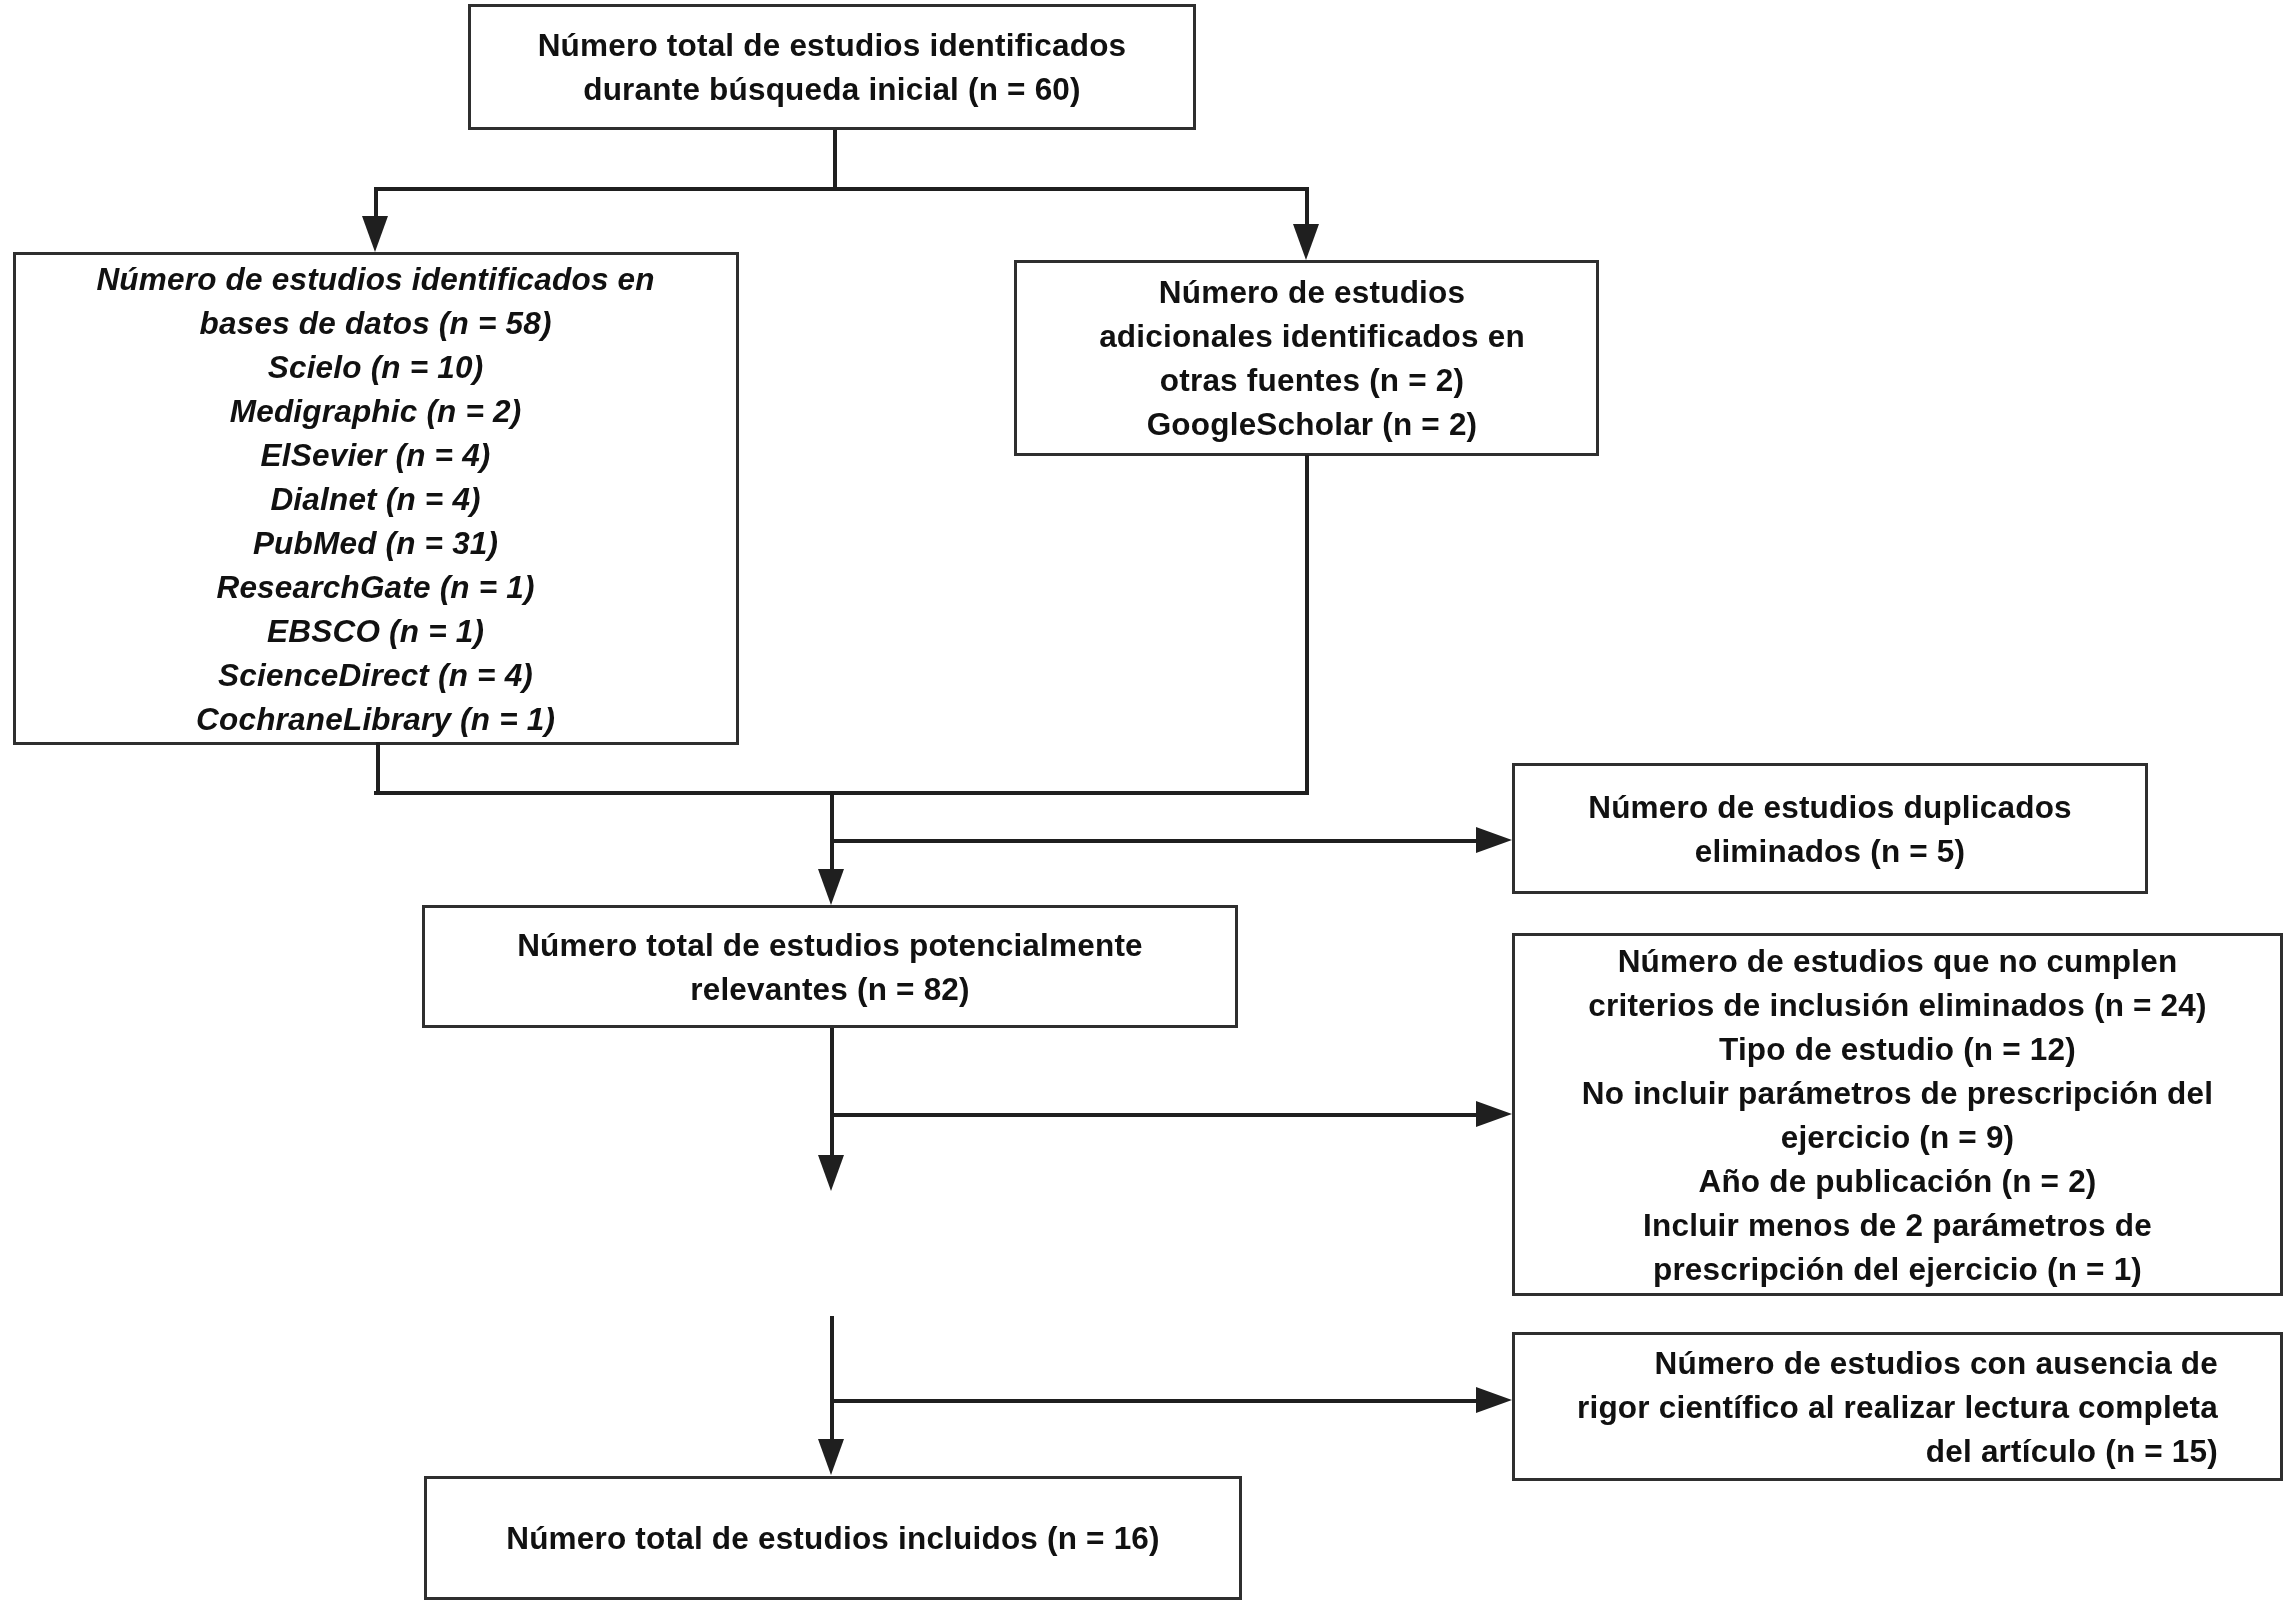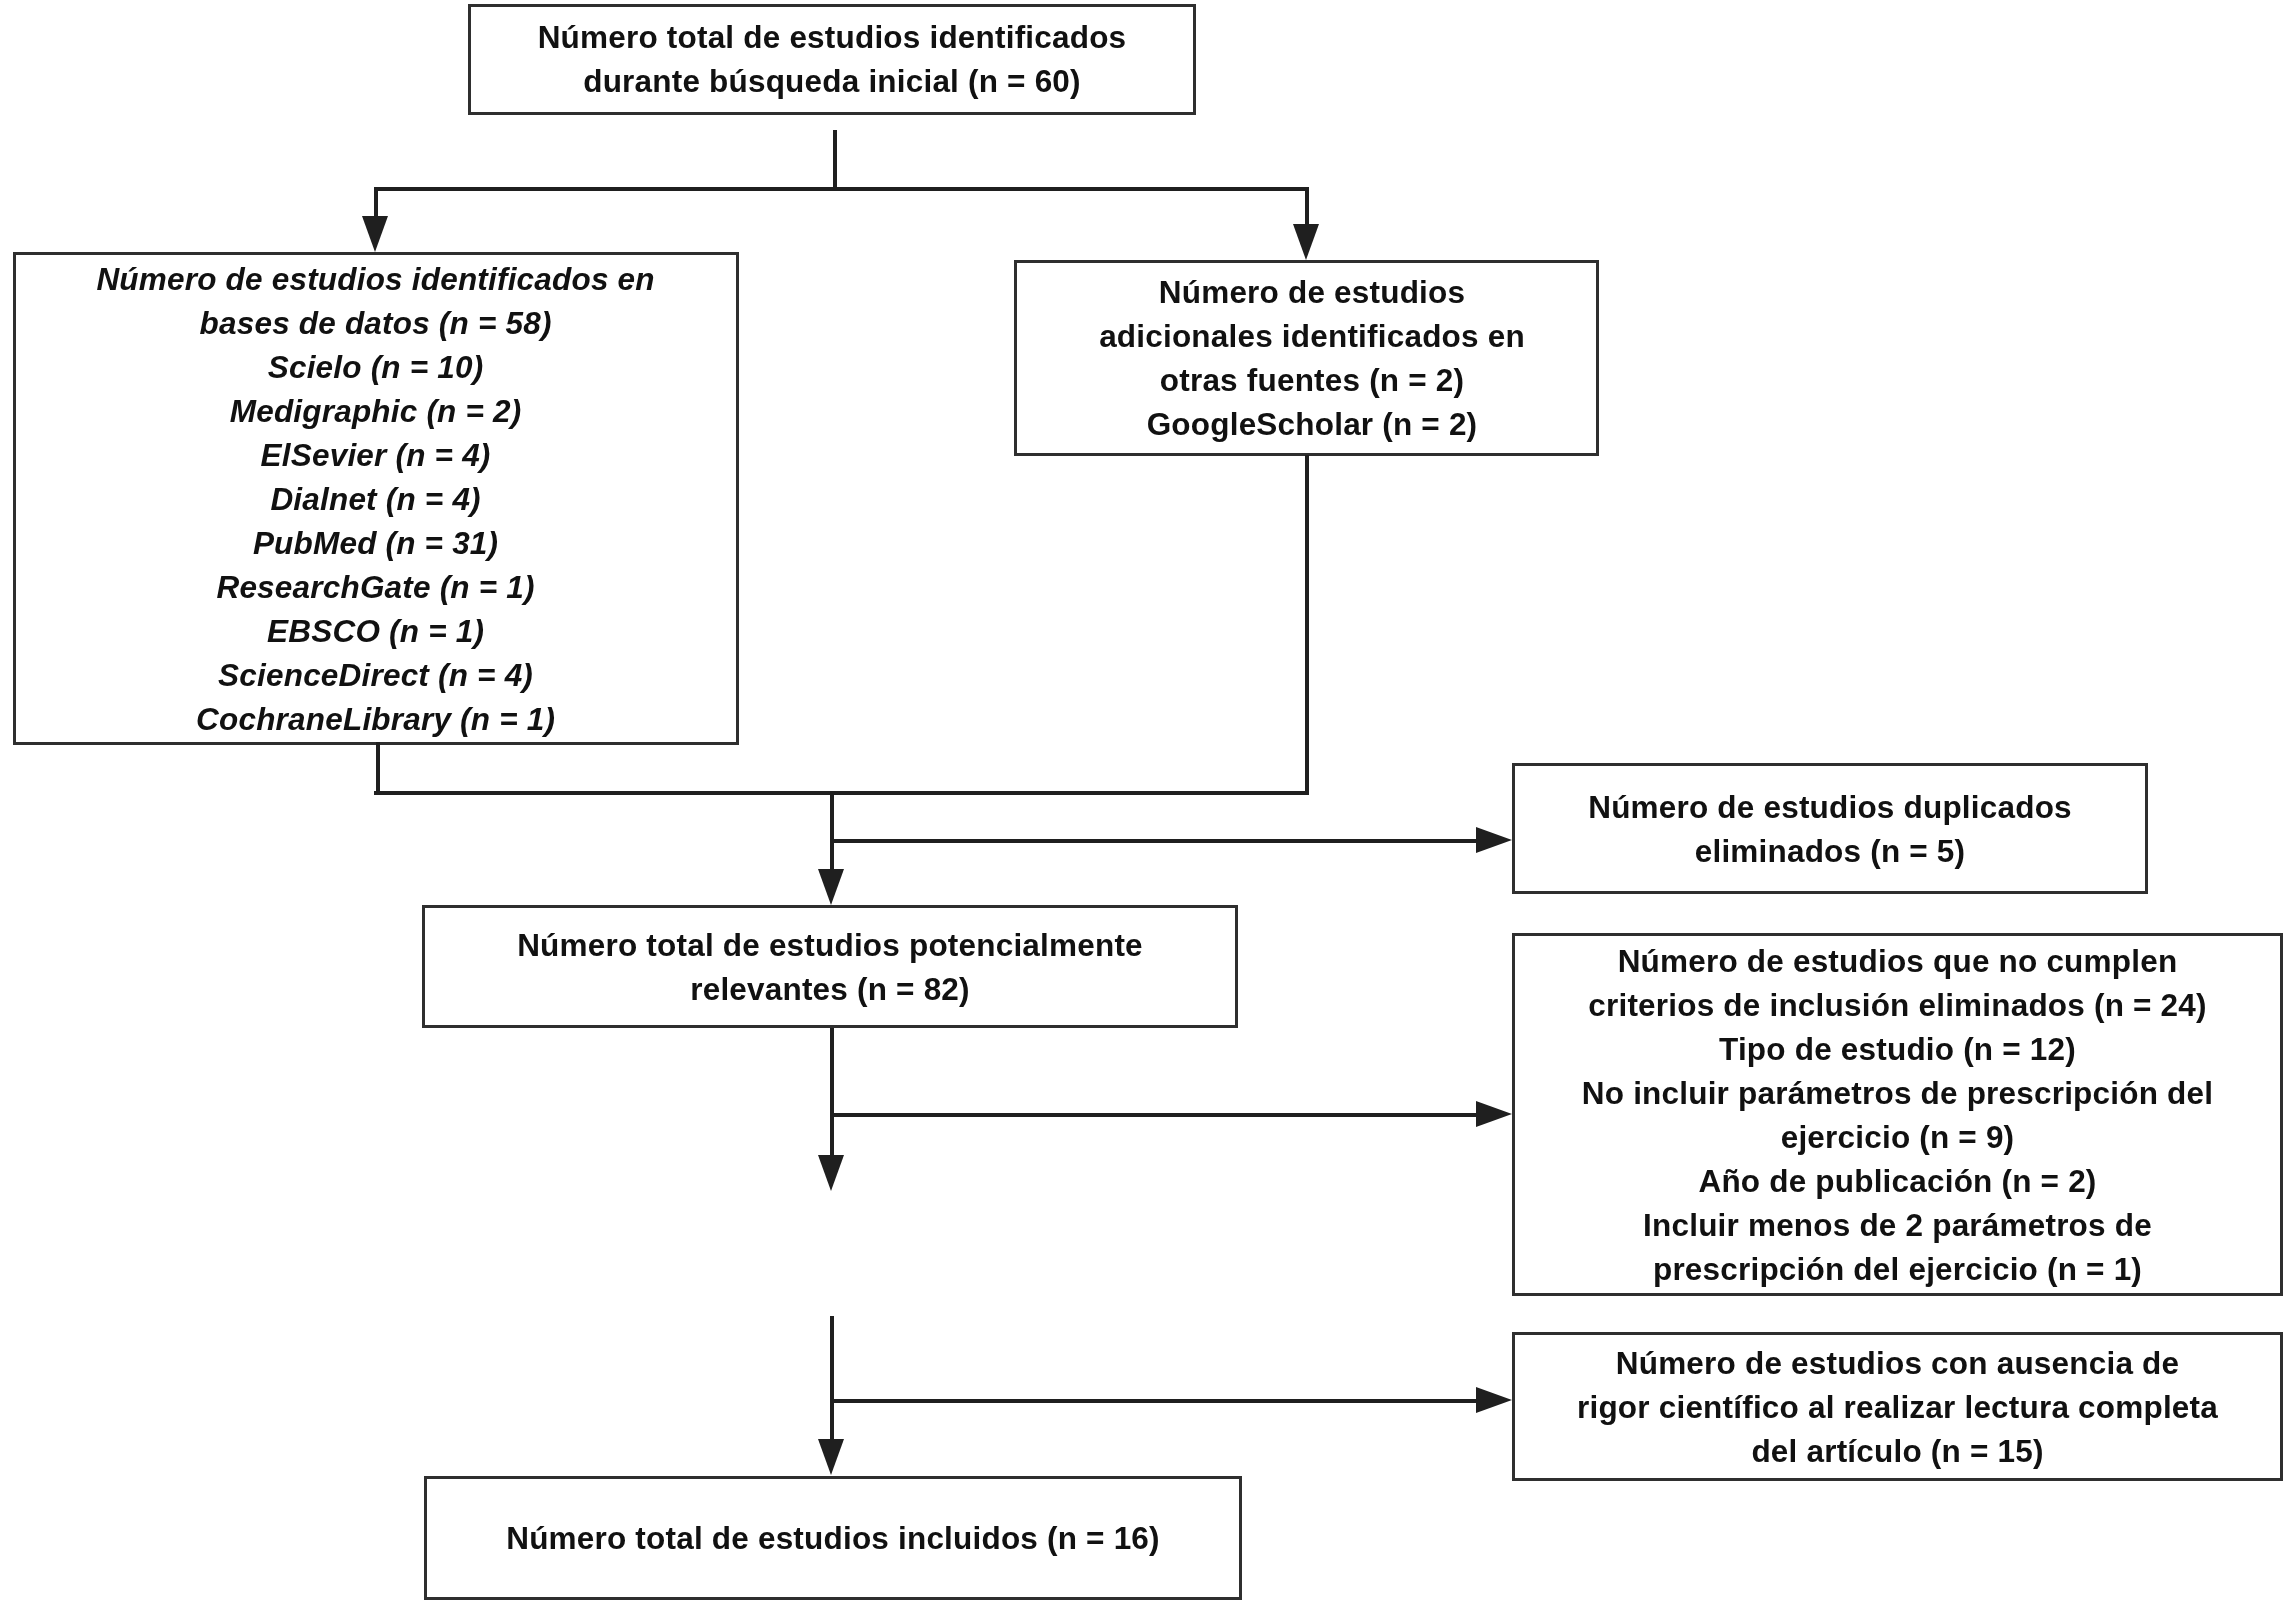--- a/index.html
+++ b/index.html
@@ -43,21 +43,21 @@
     border-top: 13.4px solid transparent;
     border-bottom: 13.4px solid transparent;
     border-left: 36px solid #1f1f1f;
   }
 </style>
 </head>
 <body>
 
 <div class="canvas">
 
-  <div class="box" style="left:468px; top:3.9px; width:728px; height:111px;">
+  <div class="box" style="left:468px; top:3.9px; width:728px; height:126px;">
     <div class="box-text">Número total de estudios identificados
 durante búsqueda inicial (n = 60)</div>
   </div>
 
   <div class="box" style="left:12.6px; top:252px; width:726px; height:493px;font-style:italic;">
     <div class="box-text">Número de estudios identificados en
 bases de datos (n = 58)</div>
     <div class="box-text">Scielo (n = 10)
 Medigraphic (n = 2)
 ElSevier (n = 4)
@@ -91,21 +91,21 @@
 criterios de inclusión eliminados (n = 24)
 Tipo de estudio (n = 12)
 No incluir parámetros de prescripción del
 ejercicio (n = 9)
 Año de publicación (n = 2)
 Incluir menos de 2 parámetros de
 prescripción del ejercicio (n = 1)</div>
   </div>
 
 
-  <div class="box" style="left:1512px; top:1332px; width:771px; height:149px;">
+  <div class="box" style="left:1512px; top:1332px; width:771px; height:149px;text-align:right;">
     <div class="box-text">Número de estudios con ausencia de
 rigor científico al realizar lectura completa
 del artículo (n = 15)</div>
   </div>
 
   <div class="box" style="left:424px; top:1476px; width:818px; height:124px;">
     <div class="box-text">Número total de estudios incluidos (n = 16)</div>
   </div>
 
   <div class="vline" style="left:833px; top:130px; height:59px;"></div>

